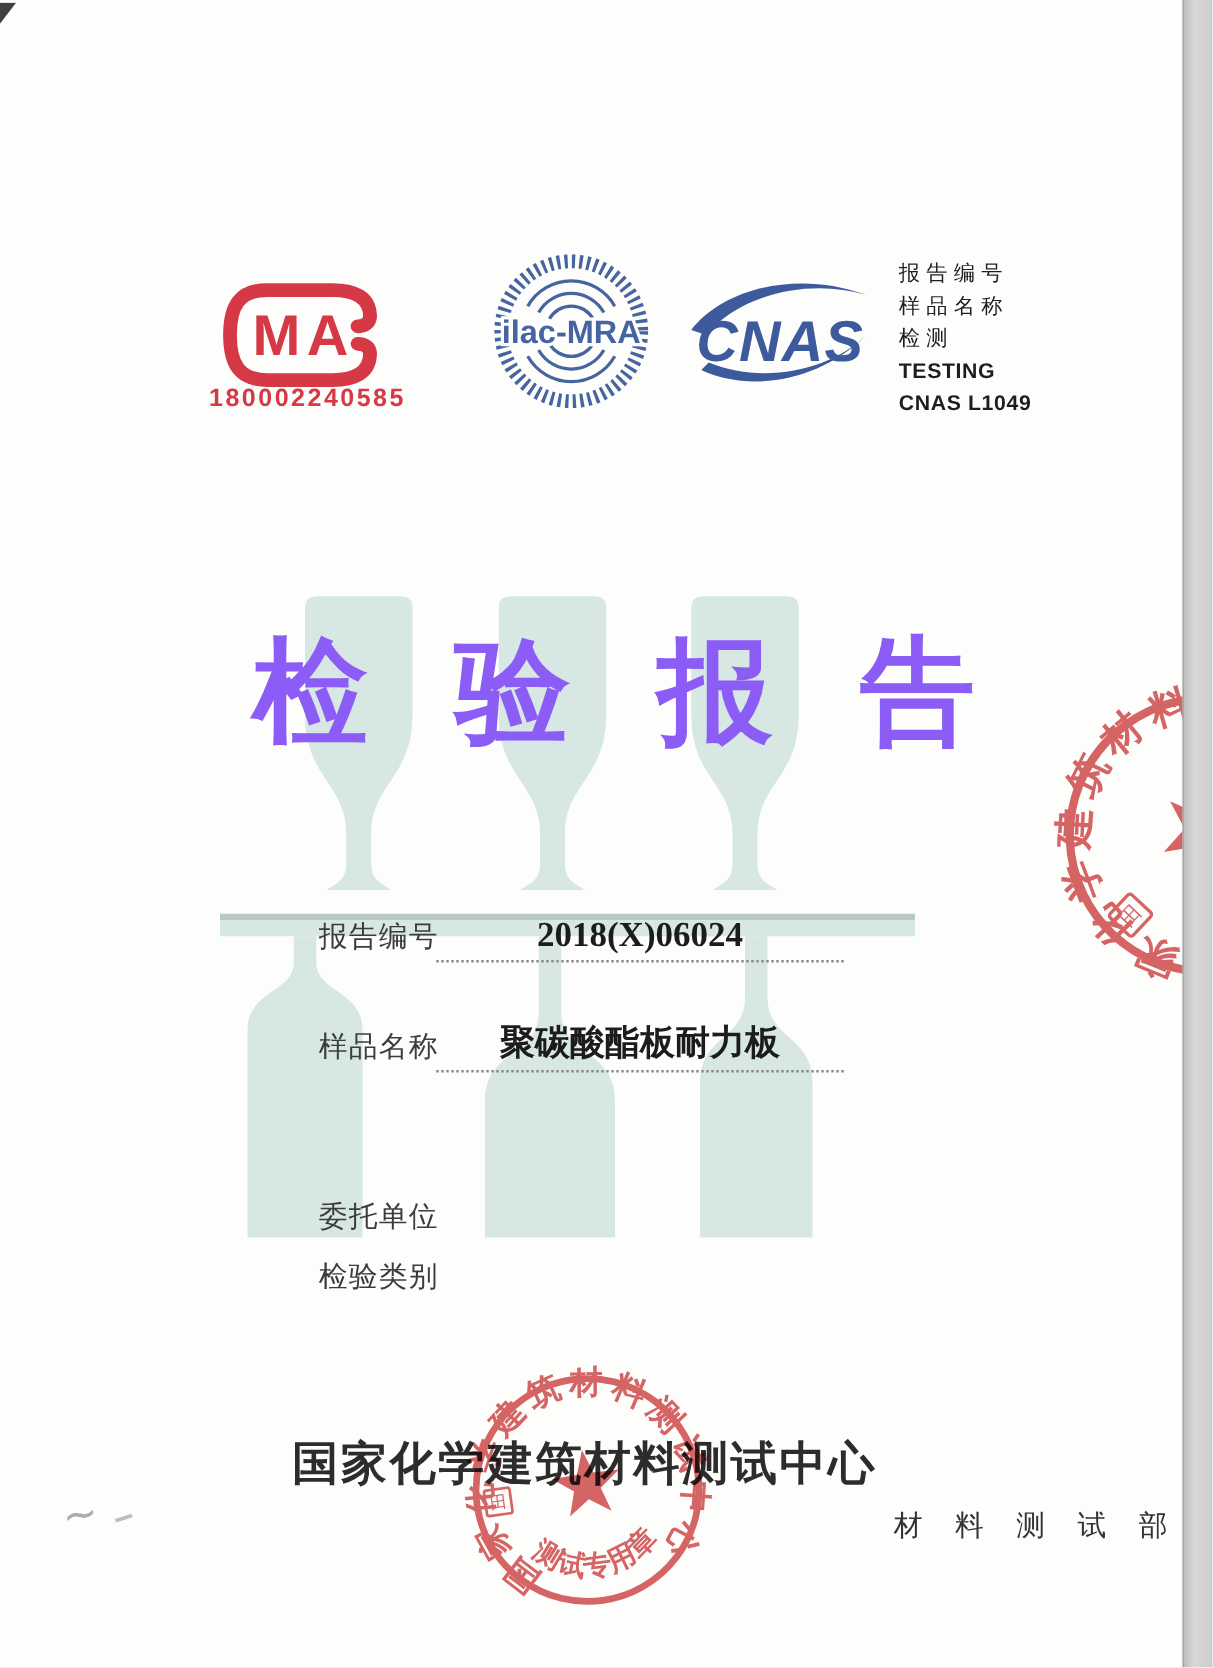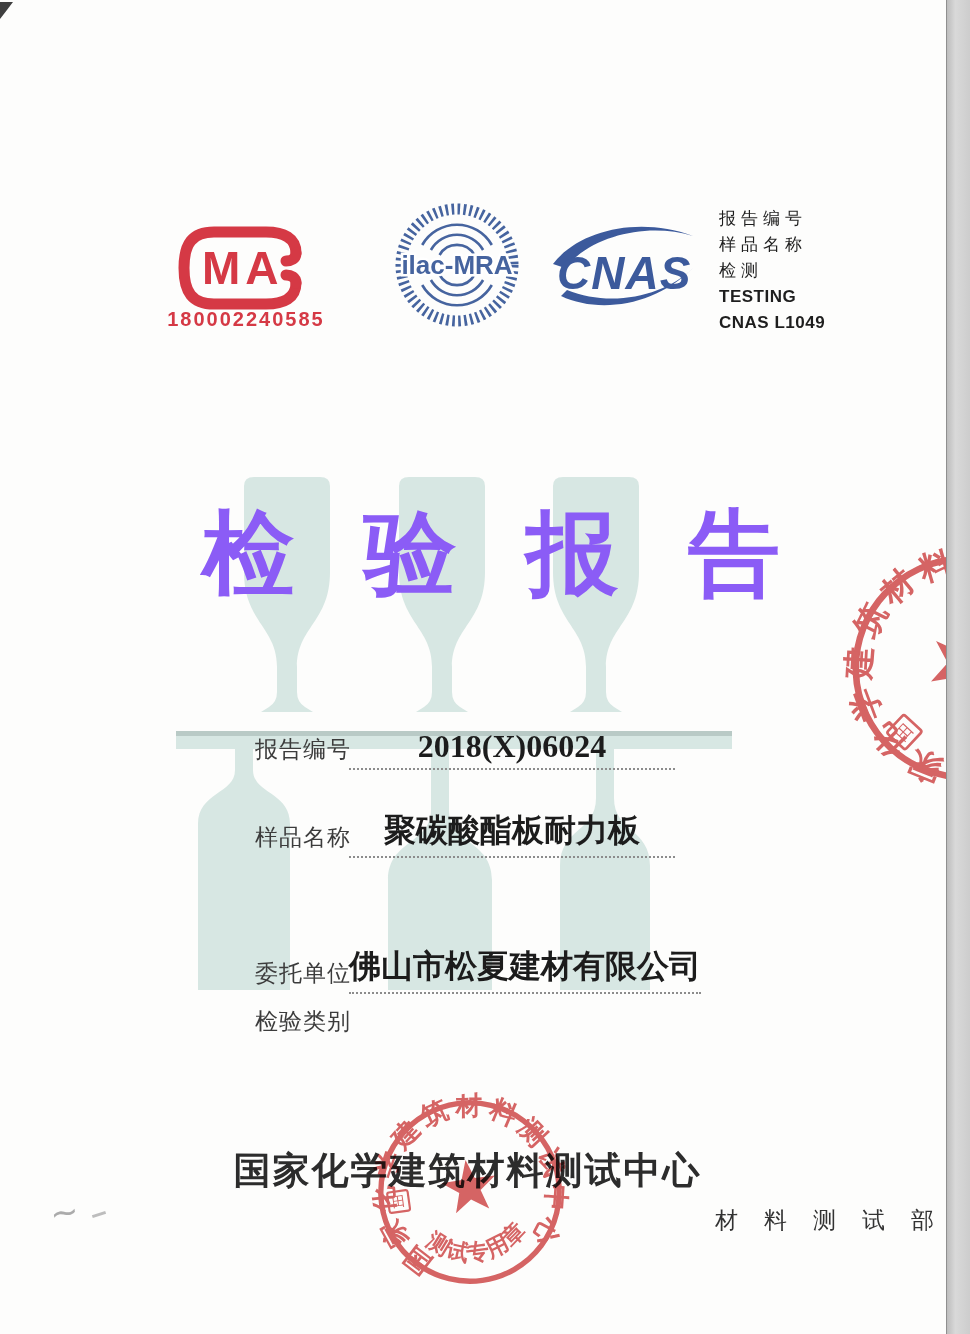--- a/index.html
+++ b/index.html
@@ -35,21 +35,21 @@
 
   
   .report-title{left:202px;top:492px;font-size:92px;font-weight:bold;
     letter-spacing:70px;white-space:nowrap;color:#8b5cf6;}
 
   
   .field-row{left:255px;width:420px;height:38px;display:flex;align-items:flex-end;}
   .field-label{font-size:23px;color:#3c3c3c;width:94px;flex:none;padding-bottom:5px;
     letter-spacing:1px;white-space:nowrap;}
   .field-value-cell{flex:1;border-bottom:2px dotted #8c8c8c;text-align:center;
-    font-size:32px;font-weight:bold;color:#1c1c1c;padding-bottom:3px;white-space:nowrap;}
+    font-size:28px;font-weight:bold;color:#1c1c1c;padding-bottom:3px;white-space:nowrap;}
   .row1{top:732px;} .row2{top:820px;} .row3{top:910px;margin-top:46px;} .row4{top:1004px;}
 
   
   .org-name{left:0;top:1146px;width:935px;text-align:center;font-size:37px;font-weight:bold;
     letter-spacing:2px;color:#2c2c2c;font-family:"Liberation Sans","DejaVu Sans",sans-serif;}
   .dept-name{left:0;top:1205px;width:960px;text-align:right;font-size:23px;
     letter-spacing:26px;color:#333;}
 
   
   .stamp-layer{left:0;top:0;width:946px;height:1334px;overflow:hidden;pointer-events:none;}
@@ -120,21 +120,20 @@
   <div class="abs field-row row1">
     <span class="field-label">报告编号</span>
     <span class="field-value-cell">2018(X)06024</span>
   </div>
   <div class="abs field-row row2">
     <span class="field-label">样品名称</span>
     <span class="field-value-cell">聚碳酸酯板耐力板</span>
   </div>
   <div class="abs field-row row3">
     <span class="field-label">委托单位</span>
-    <span class="field-value-cell">佛山市松夏建材有限公司</span>
   </div>
   <div class="abs field-row row4">
     <span class="field-label">检验类别</span>
   </div>
 
   <div class="abs org-name">国家化学建筑材料测试中心</div>
   <div class="abs dept-name">材料测试部</div>
 
   <div class="abs stamp-layer">
     <div class="stamp stamp-bottom">

